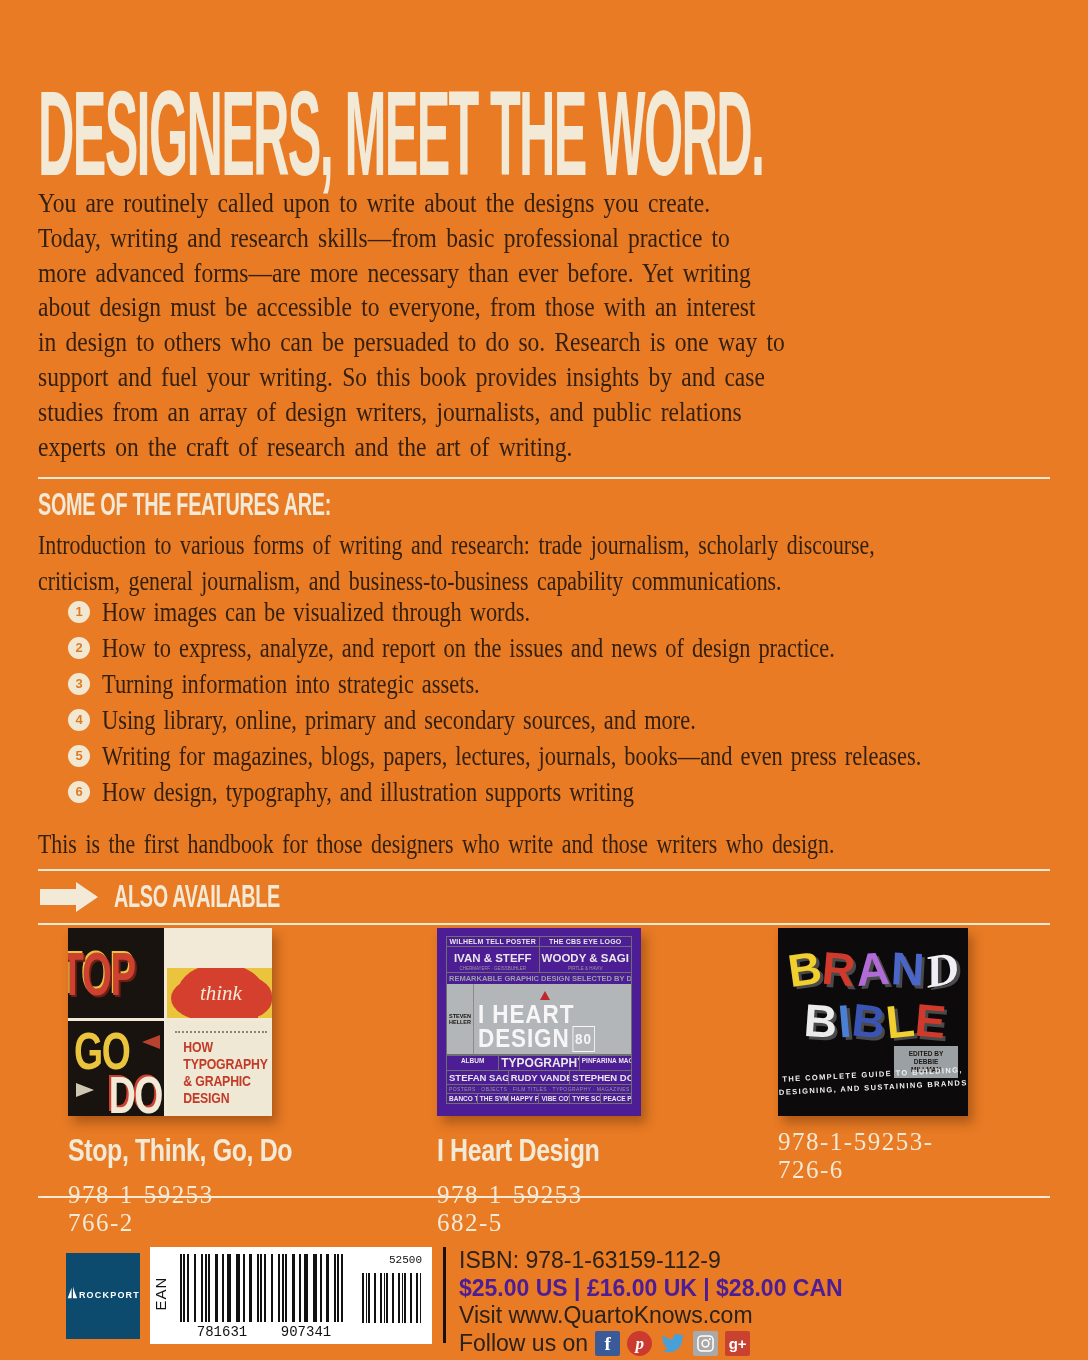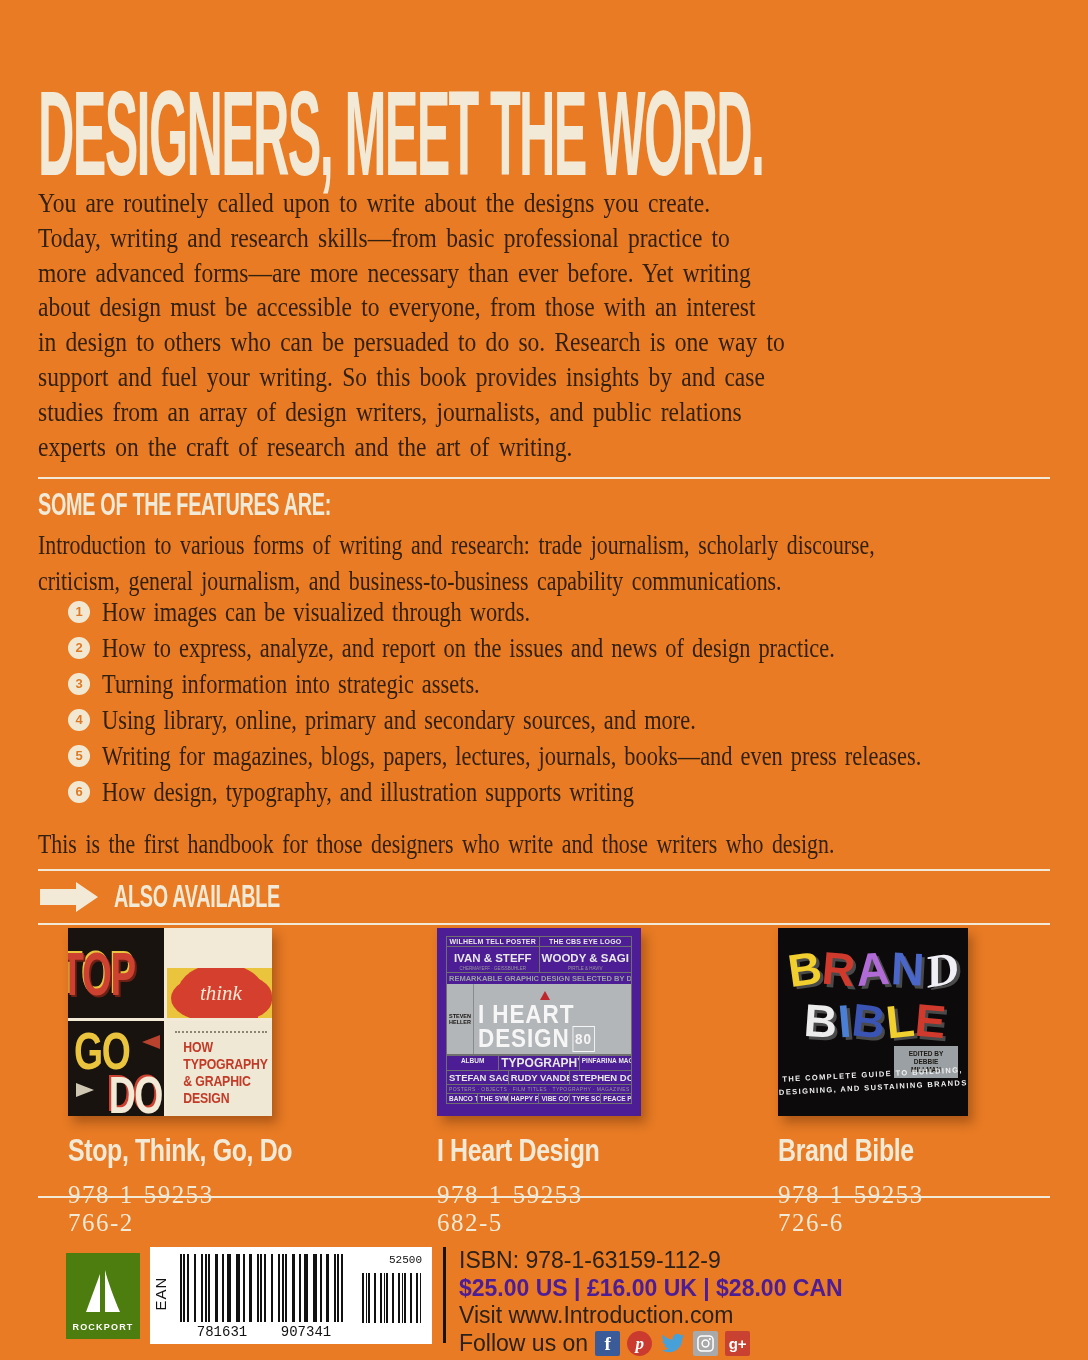--- a/index.html
+++ b/index.html
@@ -119,22 +119,22 @@
   .w2 .L:nth-child(3){color:#3a54b4;transform:rotate(6deg);}
   .w2 .L:nth-child(4){color:#f0cf2e;transform:rotate(-6deg);}
   .w2 .L:nth-child(5){color:#d03a2c;transform:rotate(5deg);}
   .edited{position:absolute;right:10px;top:118px;width:56px;background:#9aa0a4;color:#1c1812;
           font-size:6.5px;font-weight:700;line-height:8px;padding:4px;text-align:center;}
   .tagline{position:absolute;left:0;right:0;bottom:22px;text-align:center;color:#efefef;
            font-size:7.5px;font-weight:700;letter-spacing:1.4px;line-height:13px;transform:rotate(-3deg);}
 
   
   .bottom{top:1247px;display:flex;align-items:flex-start;}
-  .rockport{margin-left:28px;margin-top:6px;width:74px;height:86px;background:#4d7c0f;
-            display:flex;flex-direction:column;align-items:center;justify-content:flex-end;padding-bottom:7px;box-sizing:border-box;}
+  .rockport{margin-left:28px;margin-top:6px;width:74px;height:86px;background:#0c4a6e;
+            display:flex;align-items:center;justify-content:flex-end;padding-bottom:7px;box-sizing:border-box;}
   .rockport .lbl{color:#fff;font-size:9px;font-weight:700;letter-spacing:1.2px;margin-top:4px;}
   .barcode{margin-left:10px;width:282px;height:97px;background:#fff;position:relative;}
   .ean{position:absolute;left:-6px;top:38px;transform:rotate(-90deg);font-size:15px;letter-spacing:1px;color:#111;}
   .bars-main{position:absolute;left:30px;top:7px;width:168px;height:68px;
       background-image:repeating-linear-gradient(90deg,#111 0 2px,transparent 2px 7px),
                        repeating-linear-gradient(90deg,transparent 0 3px,#111 3px 5px,transparent 5px 11px);}
   .bars-sup{position:absolute;left:212px;top:26px;width:60px;height:50px;
       background-image:repeating-linear-gradient(90deg,#111 0 2px,transparent 2px 6px),
                        repeating-linear-gradient(90deg,transparent 0 4px,#111 4px 5px,transparent 5px 9px);}
   .bdigits{position:absolute;left:30px;top:77px;width:168px;display:flex;justify-content:space-around;
@@ -299,21 +299,20 @@
         </div>
         <div class="w2">
           <span class="L">B</span><span class="L">I</span><span class="L">B</span><span class="L">L</span><span class="L">E</span>
         </div>
         <div class="edited">EDITED BY DEBBIE MILLMAN</div>
         <div class="tagline">
           <div>THE COMPLETE GUIDE TO BUILDING,</div>
           <div>DESIGNING, AND SUSTAINING BRANDS</div>
         </div>
       </div>
-      <div class="btitle"><span class="cond">Brand Bible</span></div>
       <div class="bisbn">978-1-59253-726-6</div>
     </div>
   </div>
 
   <div class="rule r2"></div>
 
   <div class="abs bottom">
     <div class="rockport">
       <svg width="46" height="50" viewBox="0 0 46 50">
         <polygon points="20,6 20,44 6,44" fill="#fff"></polygon>
@@ -331,21 +330,21 @@
       </div>
       <div class="sup-num">52500</div>
       <div class="bars-sup"></div>
     </div>
 
     <div class="vline"></div>
 
     <div class="pubinfo">
       <div class="line">ISBN: 978-1-63159-112-9</div>
       <div class="line bold">$25.00 US | £16.00 UK | $28.00 CAN</div>
-      <div class="line">Visit www.Introduction.com</div>
+      <div class="line">Visit www.QuartoKnows.com</div>
       <div class="line follow">
         <span>Follow us on</span>
         <span class="sicon fb">f</span>
         <span class="sicon pin">p</span>
         <svg width="27" height="25" viewBox="0 0 24 24">
           <path fill="#47a1d8" d="M23.4 4.8c-.8.36-1.66.6-2.56.72a4.5 4.5 0 0 0 1.97-2.48 8.96 8.96 0 0 1-2.85 1.09A4.48 4.48 0 0 0 12.2 7.2c0 .35.04.7.11 1.03A12.73 12.73 0 0 1 3.07 3.5a4.48 4.48 0 0 0 1.39 5.98 4.46 4.46 0 0 1-2.03-.56v.06a4.48 4.48 0 0 0 3.6 4.39c-.34.1-.7.14-1.07.14-.26 0-.52-.02-.77-.07a4.49 4.49 0 0 0 4.19 3.11A9 9 0 0 1 1.74 18.4 12.7 12.7 0 0 0 8.61 20.4c8.25 0 12.76-6.84 12.76-12.77l-.01-.58a9.1 9.1 0 0 0 2.04-2.25z"></path>
         </svg>
         <span class="sicon ig">
           <svg width="17" height="17" viewBox="0 0 18 18">
             <rect x="1" y="1" width="16" height="16" rx="4" fill="none" stroke="#fff" stroke-width="1.6"></rect>

